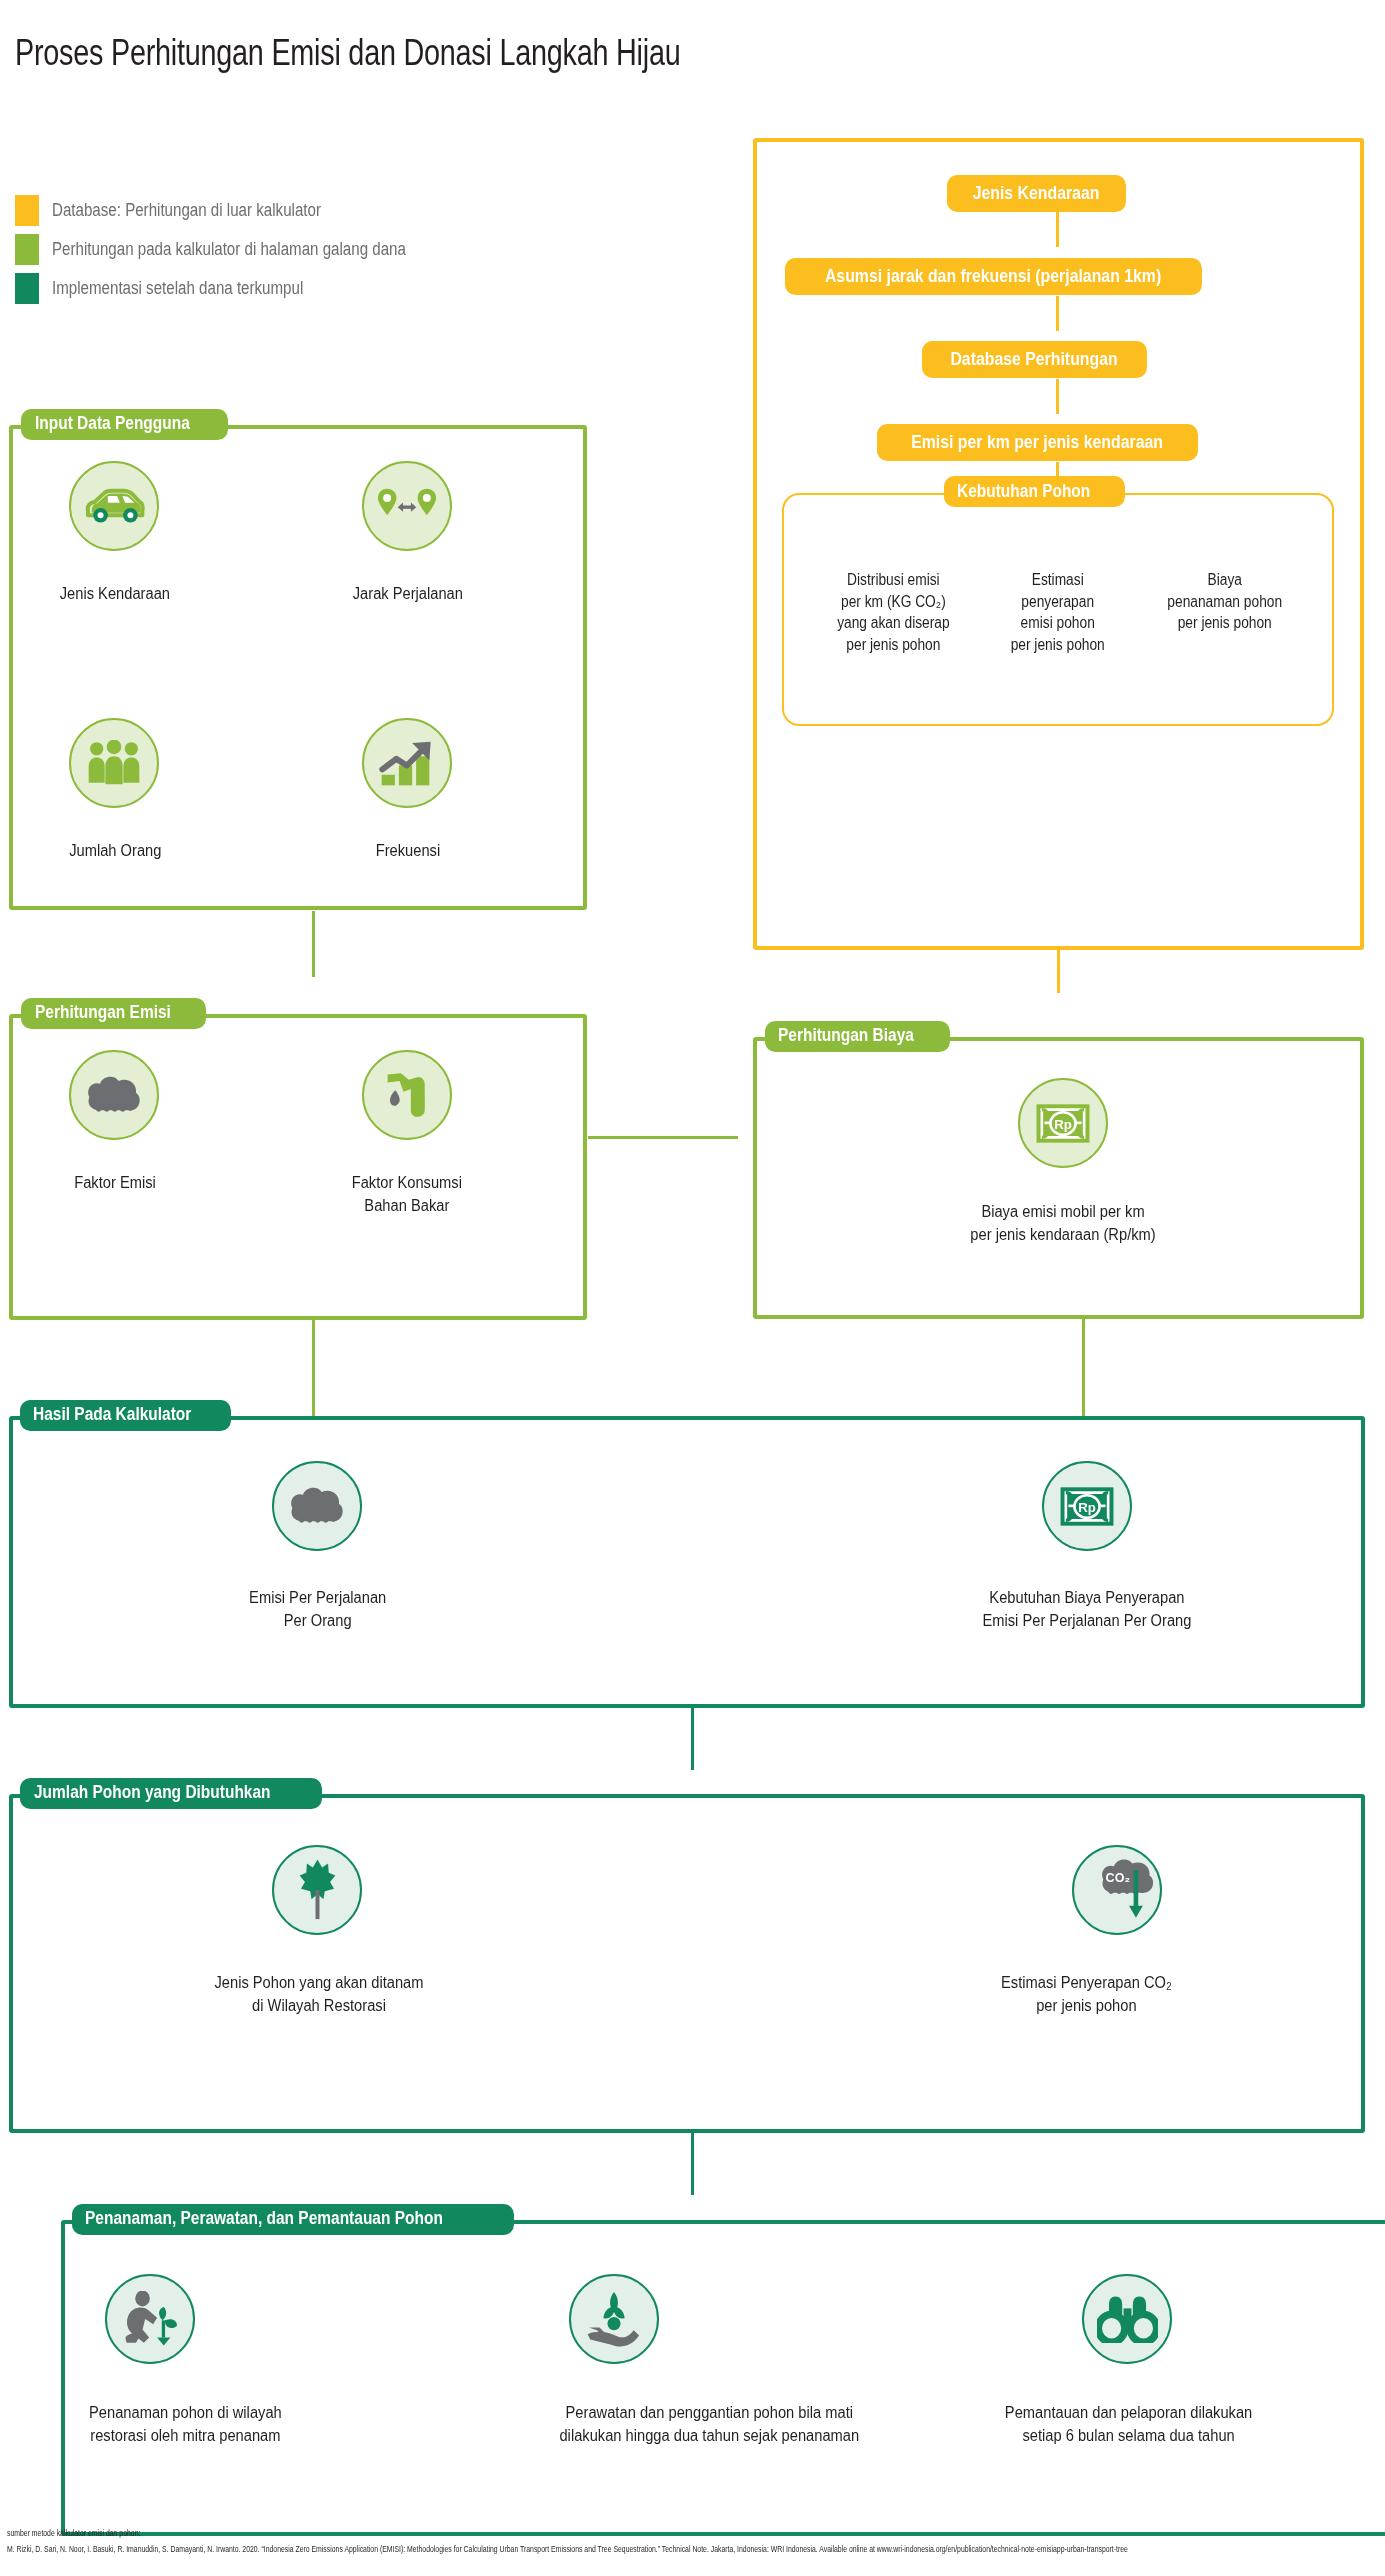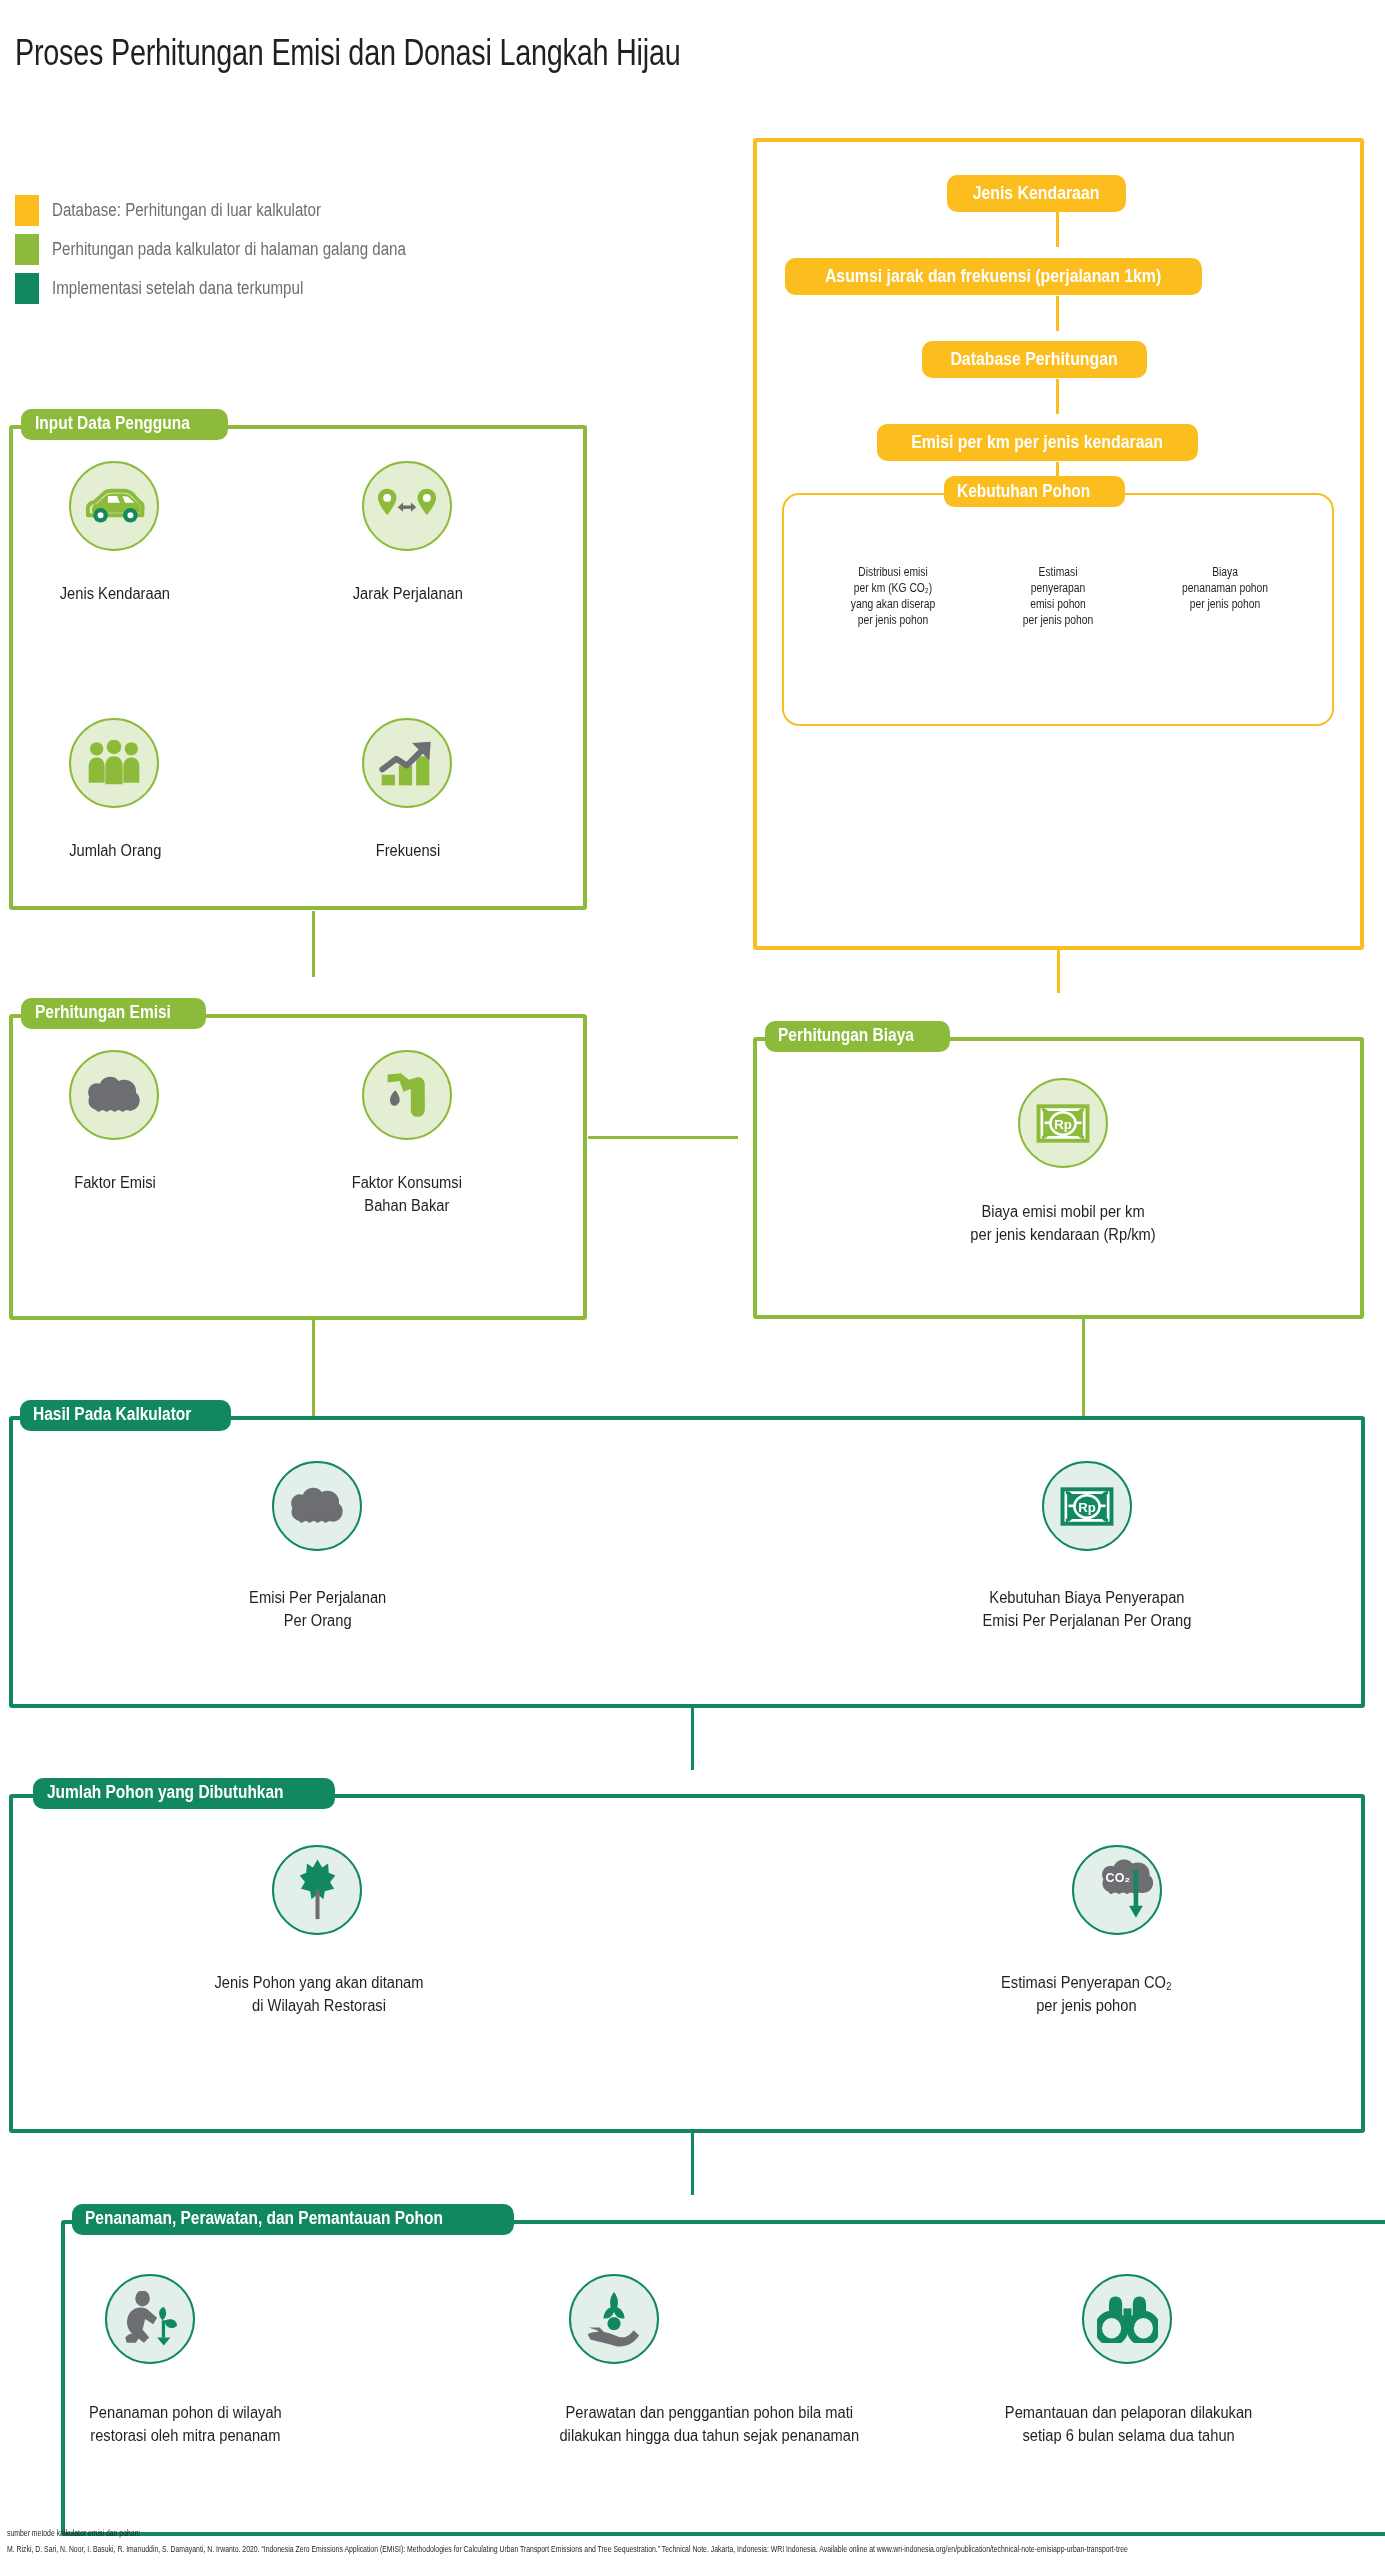--- a/index.html
+++ b/index.html
@@ -65,21 +65,21 @@
   .bubble.teal  { background: #e3f0ea; border: 2.7px solid #12885e; }
 
   .cap {
     position: absolute; text-align: center; color: #231f20;
     font-size: 17.3px; line-height: 1.32; white-space: pre-line;
   }
   .cap i { font-style: normal; display: inline-block; transform: scaleX(0.85); }
 
   .col-txt {
     position: absolute; text-align: center; color: #231f20;
-    font-size: 12px; line-height: 1.34; white-space: pre-line;
+    font-size: 16px; line-height: 1.34; white-space: pre-line;
   }
   .col-txt i { font-style: normal; display: inline-block; transform: scaleX(0.86); }
   .vline { position: absolute; width: 3.3px; }
   .hline { position: absolute; height: 3.3px; }
   .arrow-dn {
     position: absolute; width: 0; height: 0;
     border-left: 10px solid transparent; border-right: 10px solid transparent;
   }
   .arrow-rt {
     position: absolute; width: 0; height: 0;
@@ -329,21 +329,21 @@
     <div class="cap" style="left:916px; top:143px; width:316px;">
       <i>Kebutuhan Biaya Penyerapan
 Emisi Per Perjalanan Per Orang</i>
     </div>
   </div>
 
   <div class="vline t-bg" style="left:691px; top:1708px; height:62px;"></div>
   <div class="arrow-dn t-ar" style="left:683px; top:1768px;"></div>
 
   <div class="panel teal" style="left:9.3px; top:1794px; width:1356px; height:339px;">
-    <div class="panel-tab tab-teal" style="left:20px;">
+    <div class="panel-tab tab-teal" style="left:7px;">
       <span>Jumlah Pohon yang Dibutuhkan</span>
     </div>
 
     <div class="bubble teal" style="left:259px; top:47px; width:90px; height:90px;">
       <svg width="41" height="64" viewBox="0 0 62 96">
         <path d="M31 2 L38 14 L47 8 L48 22 L58 26 L50 36 L56 46 L42 50 L40 62 L31 54 L22 62 L20 50 L6 46 L12 36 L4 26 L14 22 L15 8 L24 14 Z" fill="#12885E"></path>
         <rect x="28" y="48" width="6" height="44" fill="#6D6E71"></rect>
       </svg>
     </div>
     <div class="cap" style="left:166px; top:150px; width:279px;">

